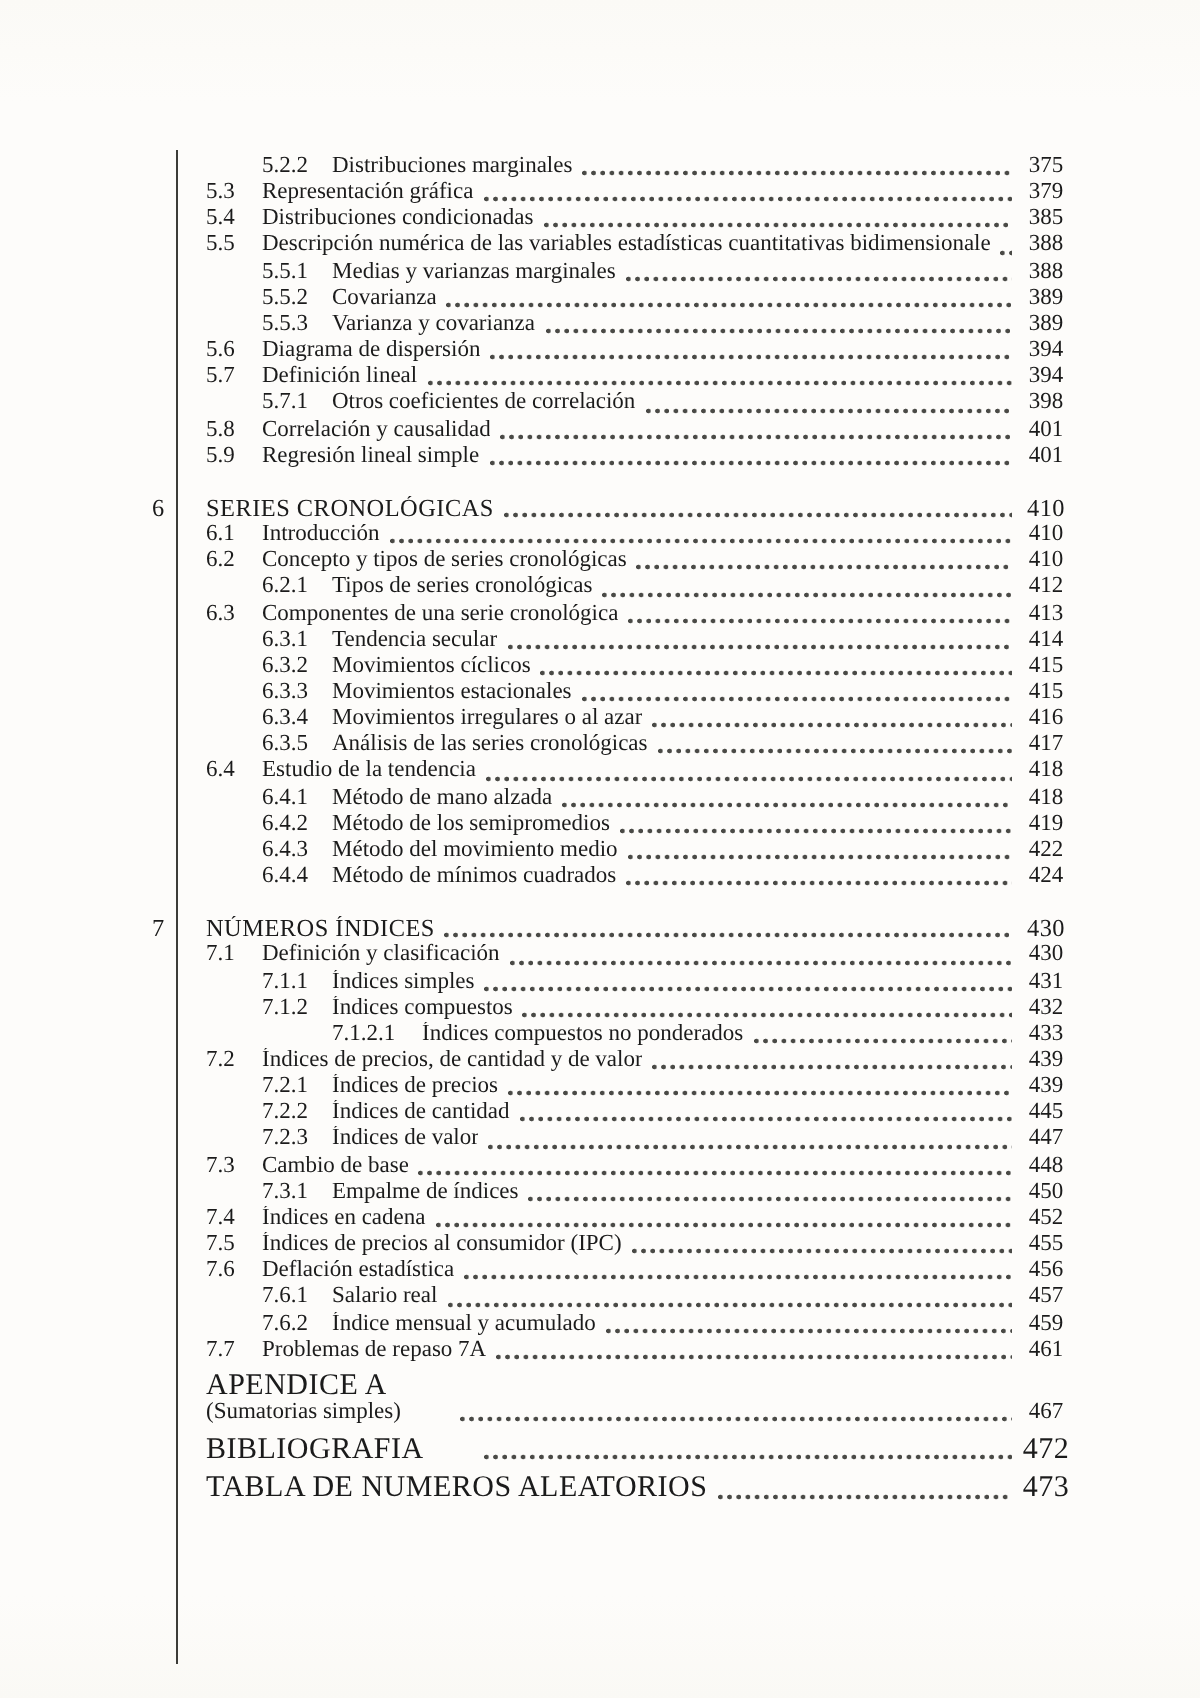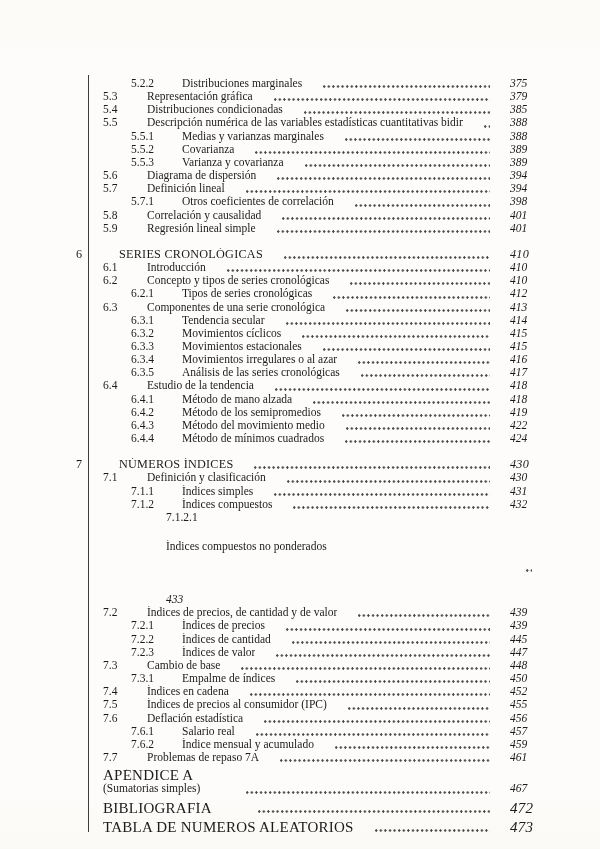--- a/index.html
+++ b/index.html
@@ -36,29 +36,28 @@
   }
   .section + .section { margin-top: 13px; }
   .section.section-back { margin-top: 5px; }
 
   .row {
     display: flex;
     align-items: baseline;
     line-height: 13.15px;
     font-size: 11.5px;
     white-space: nowrap;
-    gap: 16px;
   }
   .num { flex: 0 0 auto; }
   .label { flex: 0 1 auto; overflow: hidden; }
 
   .lv-1 .num { width: 28px; }
   .lv-2 { padding-left: 28px; }
   .lv-2 .num { width: 35px; }
-  .lv-3 { padding-left: 63px; flex-direction: column; }
+  .lv-3 { padding-left: 63px; }
   .lv-3 .num { width: 45px; }
 
   .lv-chapter { font-size: 12.2px; letter-spacing: 0.25px; }
   .lv-chapter .num { width: 27px; margin-left: -27px; }
 
   .lv-back { font-size: 15px; letter-spacing: 0.25px; }
   .lv-backsub { font-size: 11.5px; }
   .section-back .row + .row.lv-back { margin-top: 6px; }
   .section-back .row:nth-child(2) .leader,
   .section-back .row:nth-child(3) .leader { margin-left: 30px; }
@@ -69,22 +68,21 @@
     height: 3px;
     align-self: flex-end;
     margin: 0 4px 2px 5px;
     background-image: radial-gradient(circle at 1.2px 1.5px, #4a4a46 1px, transparent 1.35px);
     background-size: 4.6px 3px;
     background-repeat: repeat-x;
   }
   .pagenum {
     flex: 0 0 auto;
     min-width: 26px;
-    text-align: left;
-    font-style: italic;
+    text-align: center;
   }
 </style>
 </head>
 <body>
 
 <div class="page">
   <div class="binding-line"></div>
   <div class="toc">
     <div class="section">
         <div class="row lv-2">

